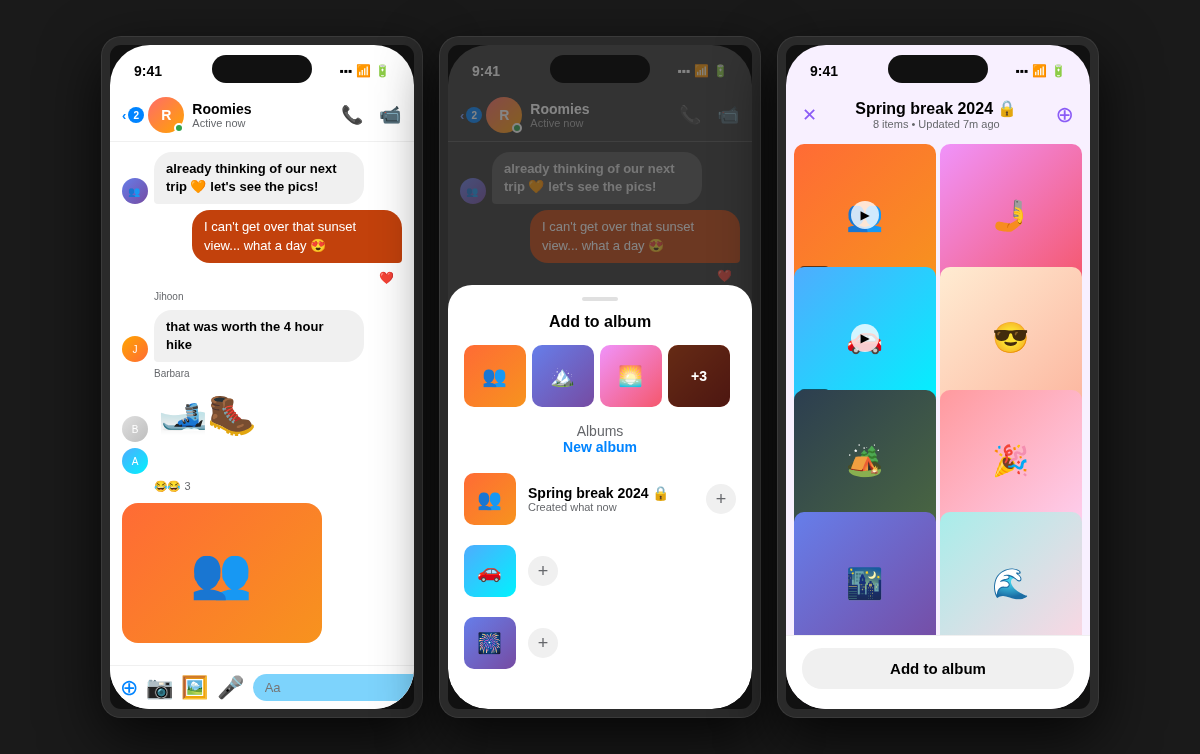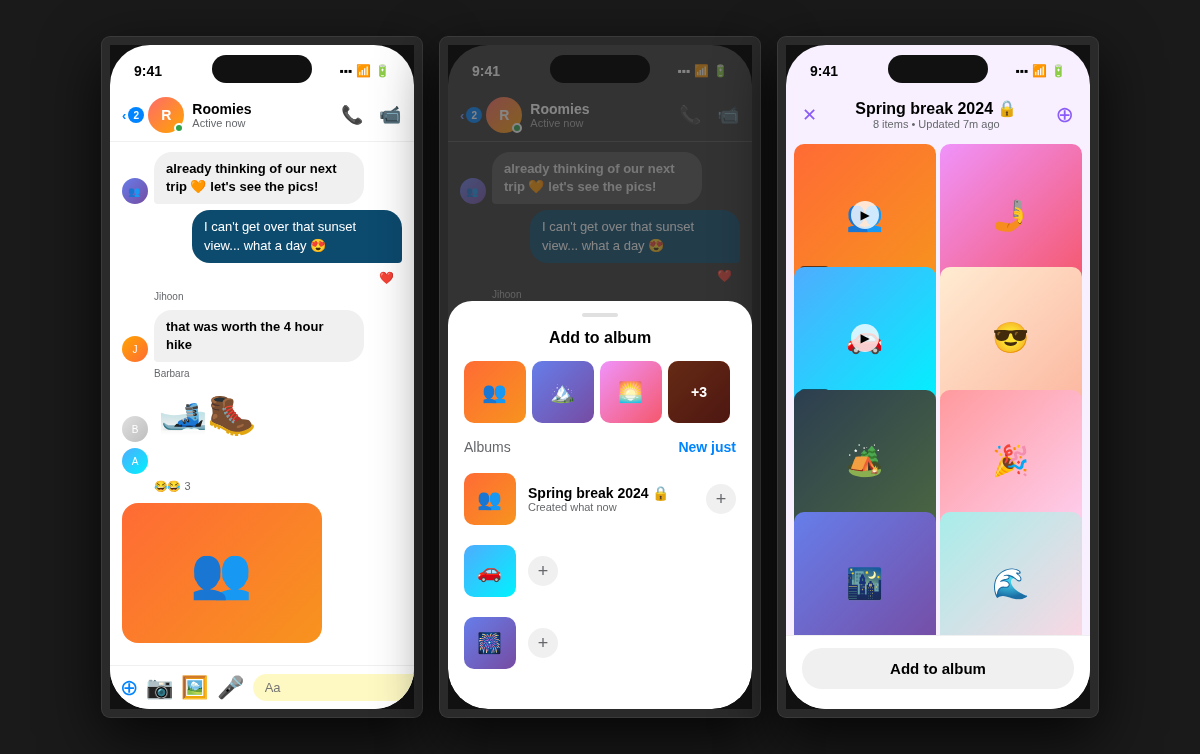--- a/index.html
+++ b/index.html
@@ -18,21 +18,21 @@
       position: relative;
       width: 320px;
       height: 680px;
       flex-shrink: 0;
     }
 
     .phone-frame {
       width: 100%;
       height: 100%;
       background: #111;
-      border-radius: 8px;
+      border-radius: 19px;
       border: 8px solid #2a2a2a;
       box-shadow: 0 0 0 1px #3a3a3a, 0 20px 60px rgba(0,0,0,0.8);
       overflow: hidden;
       position: relative;
       display: flex;
       flex-direction: column;
     }
 
     
     .dynamic-island {
@@ -175,21 +175,21 @@
 
     .msg-bubble {
       max-width: 75%;
       padding: 8px 12px;
       border-radius: 18px;
       font-size: 13px;
       line-height: 1.4;
     }
 
     .msg-bubble.sent {
-      background: #0c4a6e;
+      background: #c2410c;
       color: white;
       border-bottom-right-radius: 4px;
     }
 
     .msg-bubble.received {
       background: #f0f0f0;
       color: #000;
       border-bottom-left-radius: 4px;
       font-weight: bold;
     }
@@ -267,21 +267,21 @@
       padding: 8px 10px;
       gap: 8px;
       border-top: 1px solid #f0f0f0;
       flex-shrink: 0;
       background: #fff;
     }
 
     .input-icon { color: #0084ff; font-size: 22px; }
     .input-field {
       flex: 1;
-      background: #fef9c3;
+      background: #7dd3fc;
       border: none;
       border-radius: 20px;
       padding: 6px 12px;
       font-size: 13px;
       color: #65676b;
       outline: none;
     }
 
     .bottom-sheet {
       position: absolute;
@@ -347,20 +347,21 @@
       width: 100%;
       height: 100%;
     }
 
     .albums-header {
       display: flex;
       justify-content: space-between;
       align-items: center;
       padding: 0 16px;
       margin-bottom: 8px;
+      flex-direction: column;
     }
 
     .albums-label { font-size: 14px; color: #65676b; }
     .new-album-btn { font-size: 14px; color: #0084ff; font-weight: 600; }
 
     .album-list-item {
       display: flex;
       align-items: center;
       padding: 10px 16px;
       gap: 12px;
@@ -660,21 +661,21 @@
           <div class="sheet-photo bg-warm">
             <span class="sheet-photo-img">🌅</span>
           </div>
           <div class="sheet-photo" style="background: linear-gradient(135deg, #ff6b35, #c0392b);">
             <div class="sheet-photo-more">+3</div>
           </div>
         </div>
 
         <div class="albums-header">
           <span class="albums-label">Albums</span>
-          <span class="new-album-btn">New just</span>
+          <span class="new-album-btn">New album</span>
         </div>
 
         <div class="album-list-item">
           <div class="album-thumb bg-orange">
             <span class="album-thumb-img">👥</span>
           </div>
           <div class="album-info">
             <div class="album-name">Spring break 2024 🔒</div>
             <div class="album-sub">Created what now</div>
           </div>

